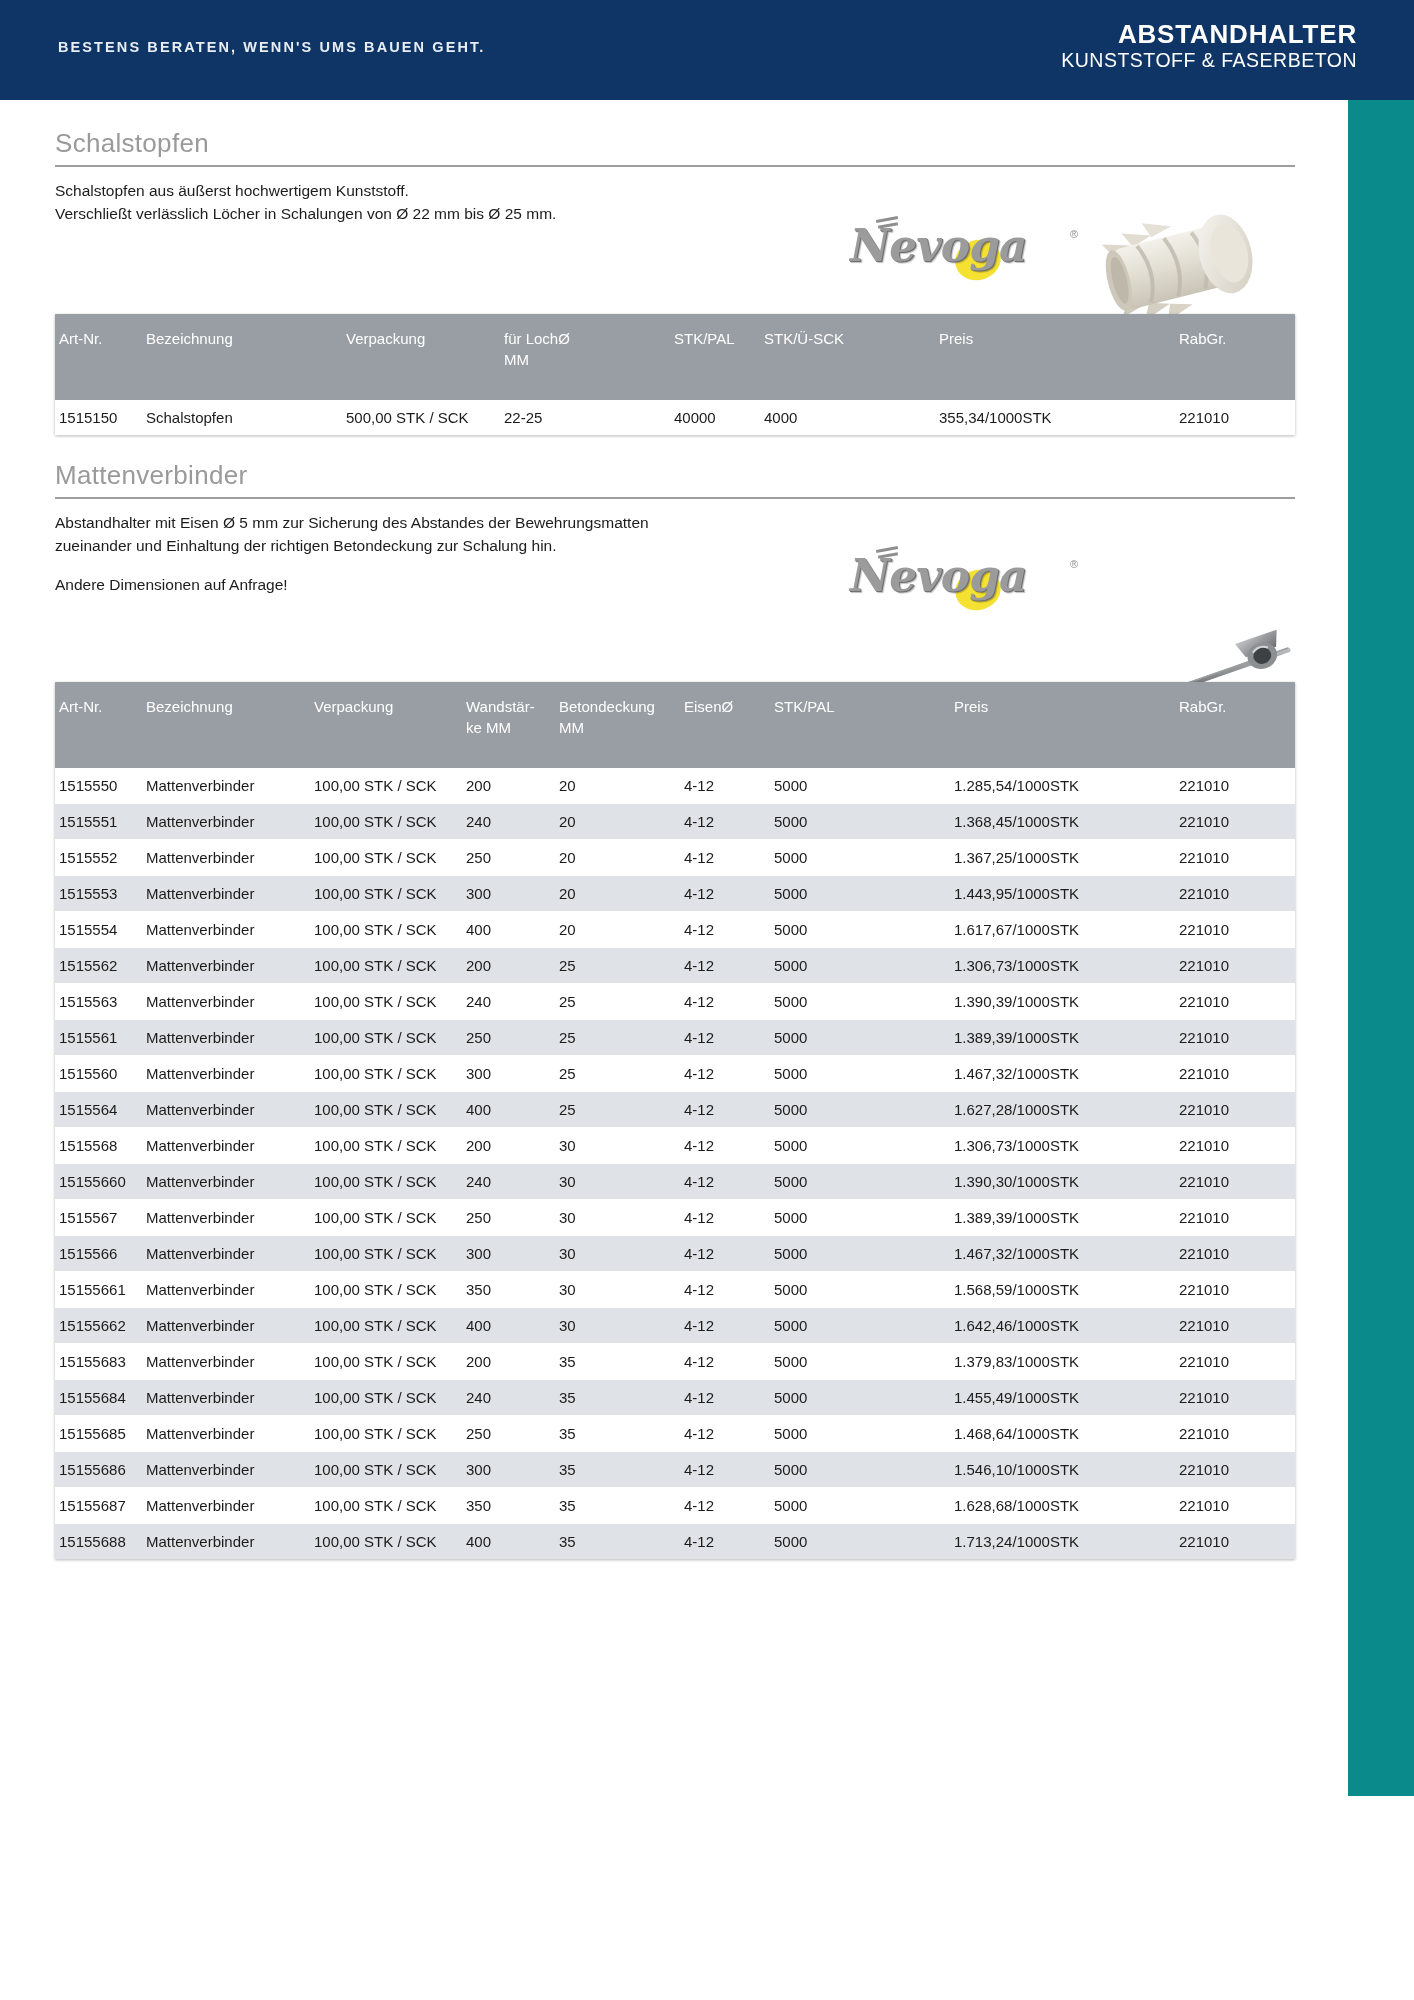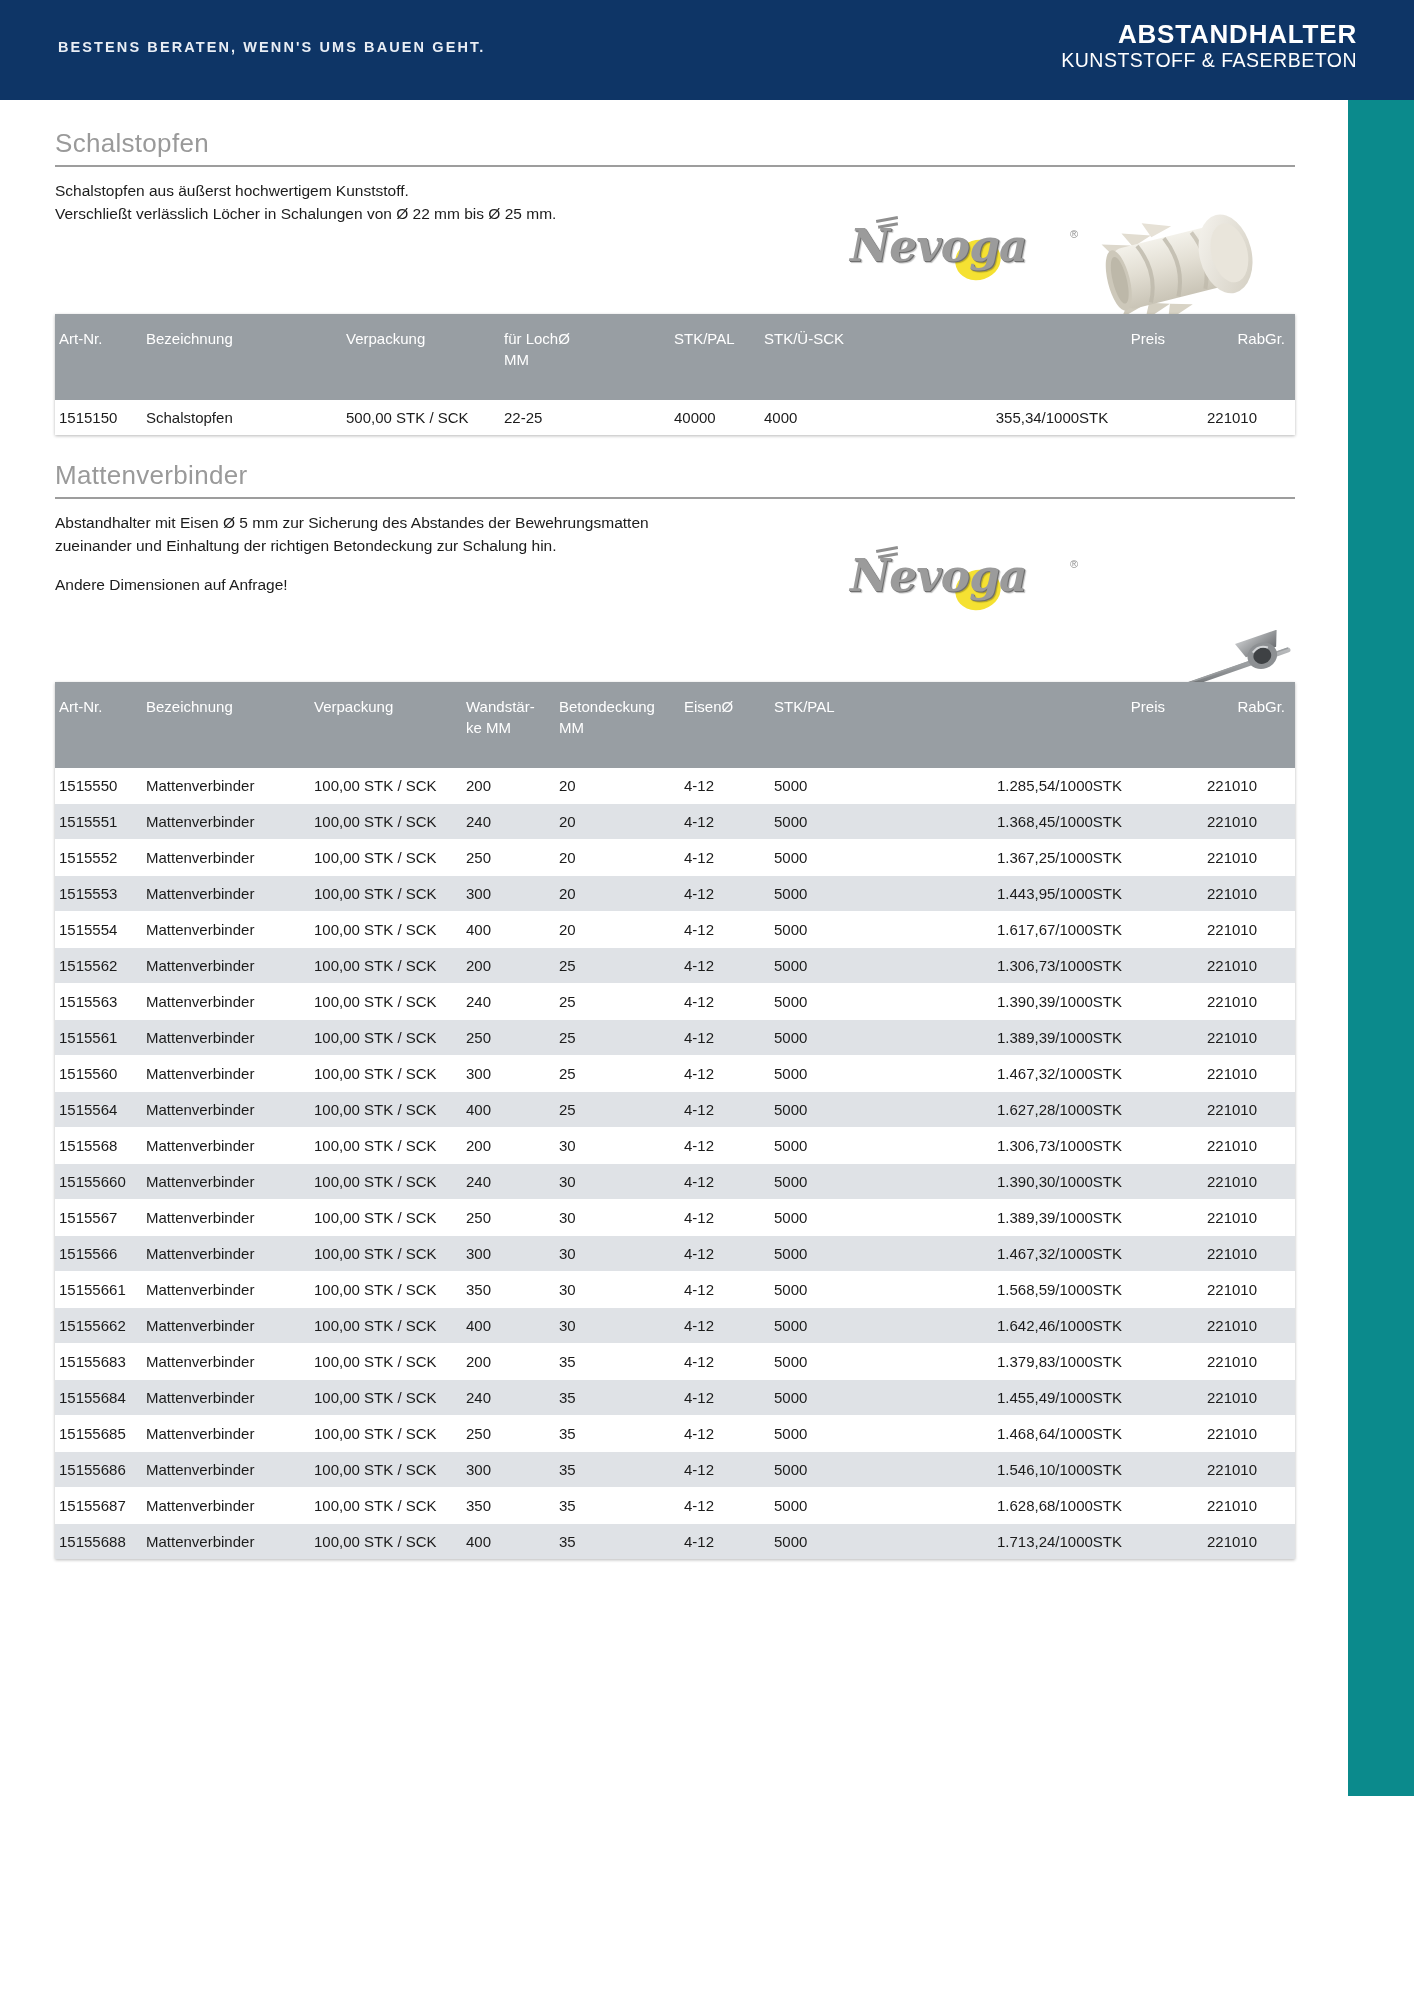--- a/index.html
+++ b/index.html
@@ -148,29 +148,29 @@
   table.pt thead th {
     background: #989ea3;
     color: #ffffff;
     font-weight: normal;
     font-size: 15px;
     text-align: left;
     vertical-align: top;
     padding: 14px 4px 30px 4px;
     line-height: 21px;
   }
-  table.pt thead th.right { text-align: right; padding-right: 10px; }
+  table.pt thead th.right { padding-right: 10px; }
   table.pt tbody td {
     padding: 9px 4px;
     color: #1b1b1b;
     font-size: 15px;
     vertical-align: middle;
     border-bottom: 1px solid #ffffff;
   }
-  table.pt tbody td.right { text-align: center; padding-right: 10px; }
+  table.pt tbody td.right { text-align: left; padding-right: 10px; }
   table.pt tbody tr.odd td { background: #ffffff; }
   table.pt tbody tr.even td { background: #dfe2e6; }
   table.pt tbody tr.last td { border-bottom: none; }
   .tablewrap { box-shadow: 0 1px 3px rgba(0,0,0,0.28); }
   table.pt tbody tr:first-child td { border-top: none; }
 
   
   .pagenum-rule {
     position: absolute;
     left: 1268px; top: 1926px;

